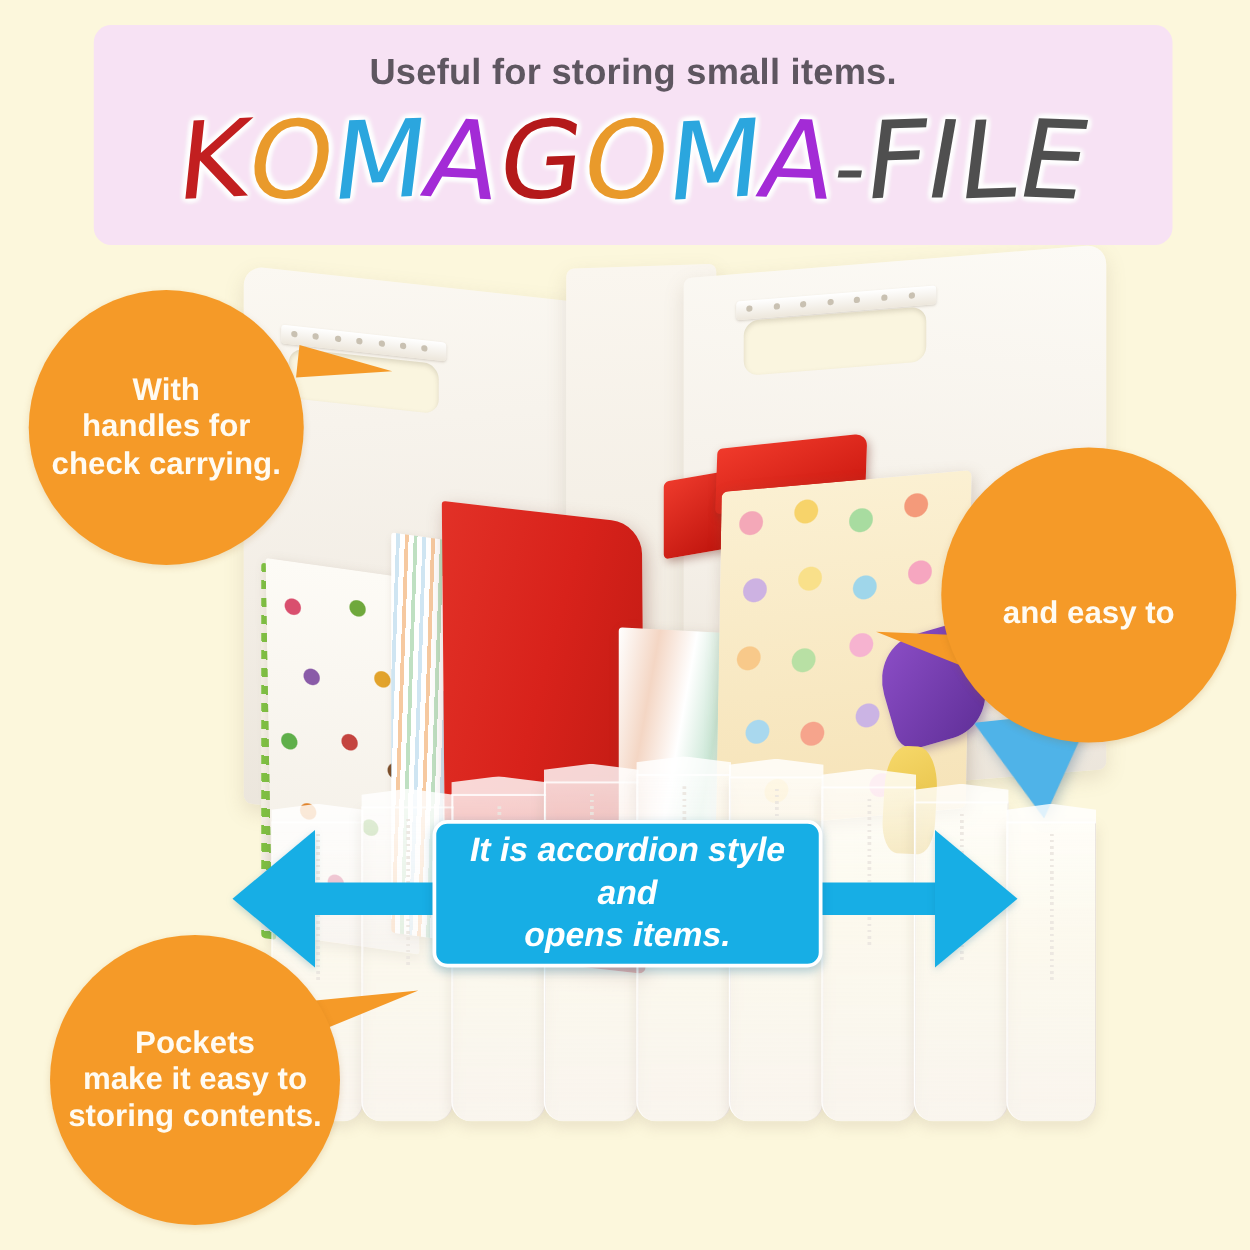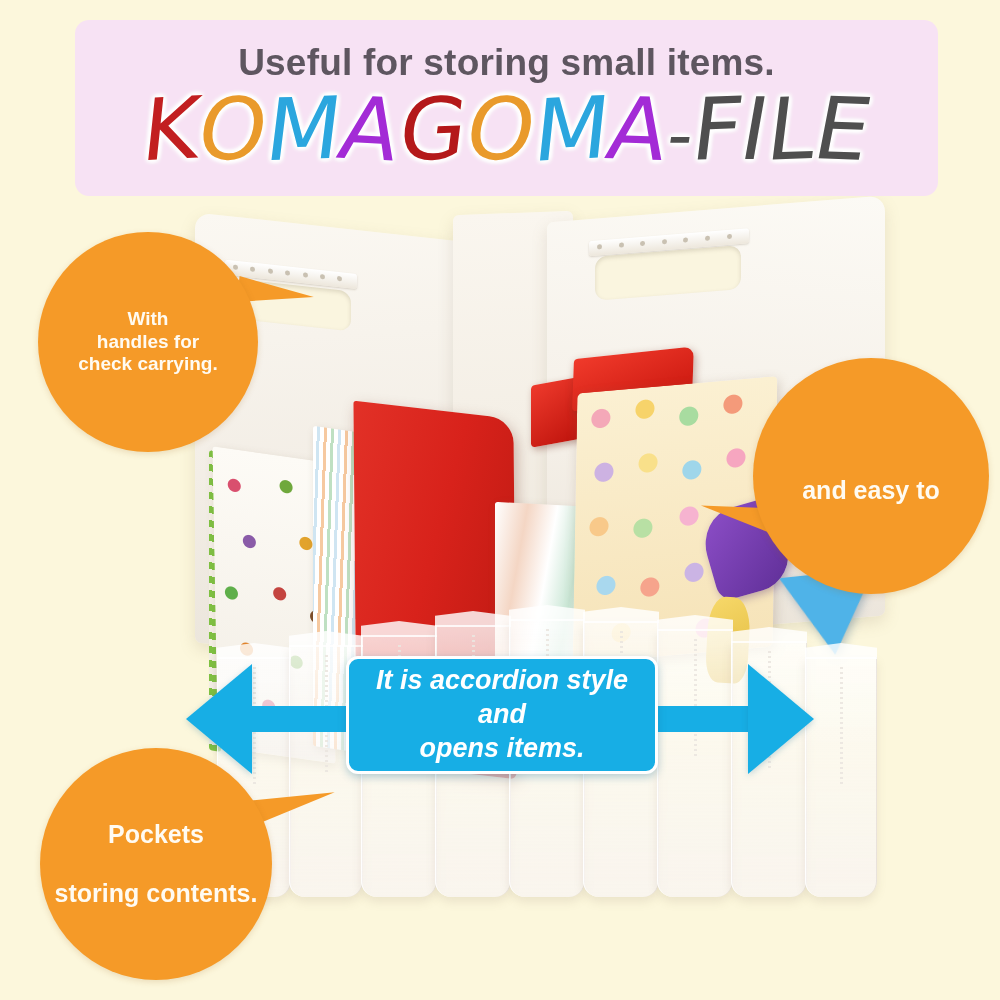--- a/index.html
+++ b/index.html
@@ -28,21 +28,21 @@
     height: 176px;
     background: #F7E2F4;
     border-radius: 14px;
   }
 
   #subtitle {
     position: absolute;
     left: 0; top: 22px;
     width: 863px;
     text-align: center;
-    font-size: 37px;
+    font-size: 29px;
     font-weight: bold;
     color: #5E5660;
     letter-spacing: 0.2px;
     white-space: nowrap;
   }
 
   #logo-wordmark {
     position: absolute;
     left: 0; top: 66px;
     width: 863px;
@@ -304,21 +304,21 @@
     z-index: 40;
     box-shadow: 0 2px 6px rgba(150,95,20,0.18);
   }
   .callout span { display: block; padding: 0 10px; }
   .tail {
     position: absolute;
     width: 0; height: 0;
     z-index: 39;
   }
 
-  #callout-handles { left: 38px; top: 232px; width: 220px; height: 220px; font-size: 19px; }
+  #callout-handles { left: 23px; top: 232px; width: 220px; height: 220px; font-size: 25px; }
   #tail-handles {
     left: 238px; top: 280px;
     border-top: 13px solid transparent;
     border-bottom: 13px solid transparent;
     border-left: 76px solid #F59A28;
     transform: rotate(6deg);
   }
 
   #callout-selfsupport { left: 753px; top: 358px; width: 236px; height: 236px; font-size: 25px; }
   #tail-selfsupport {
@@ -464,21 +464,21 @@
     <span>
       <br>
       <b>and easy to</b><br>
     </span>
   </div>
 
   <div class="tail" id="tail-pockets"></div>
   <div class="callout" id="callout-pockets">
     <span>
       <b>Pockets</b><br>
-      <br>
+      <b>make it easy to</b><br>
       <b>storing contents.</b>
     </span>
   </div>
 
   <div id="arrow-group">
     <div class="arrow-head" id="head-left"></div>
     <div class="arrow-shaft" id="shaft-left"></div>
     <div class="arrow-shaft" id="shaft-right"></div>
     <div class="arrow-head" id="head-right"></div>
     <div id="arrow-label">

